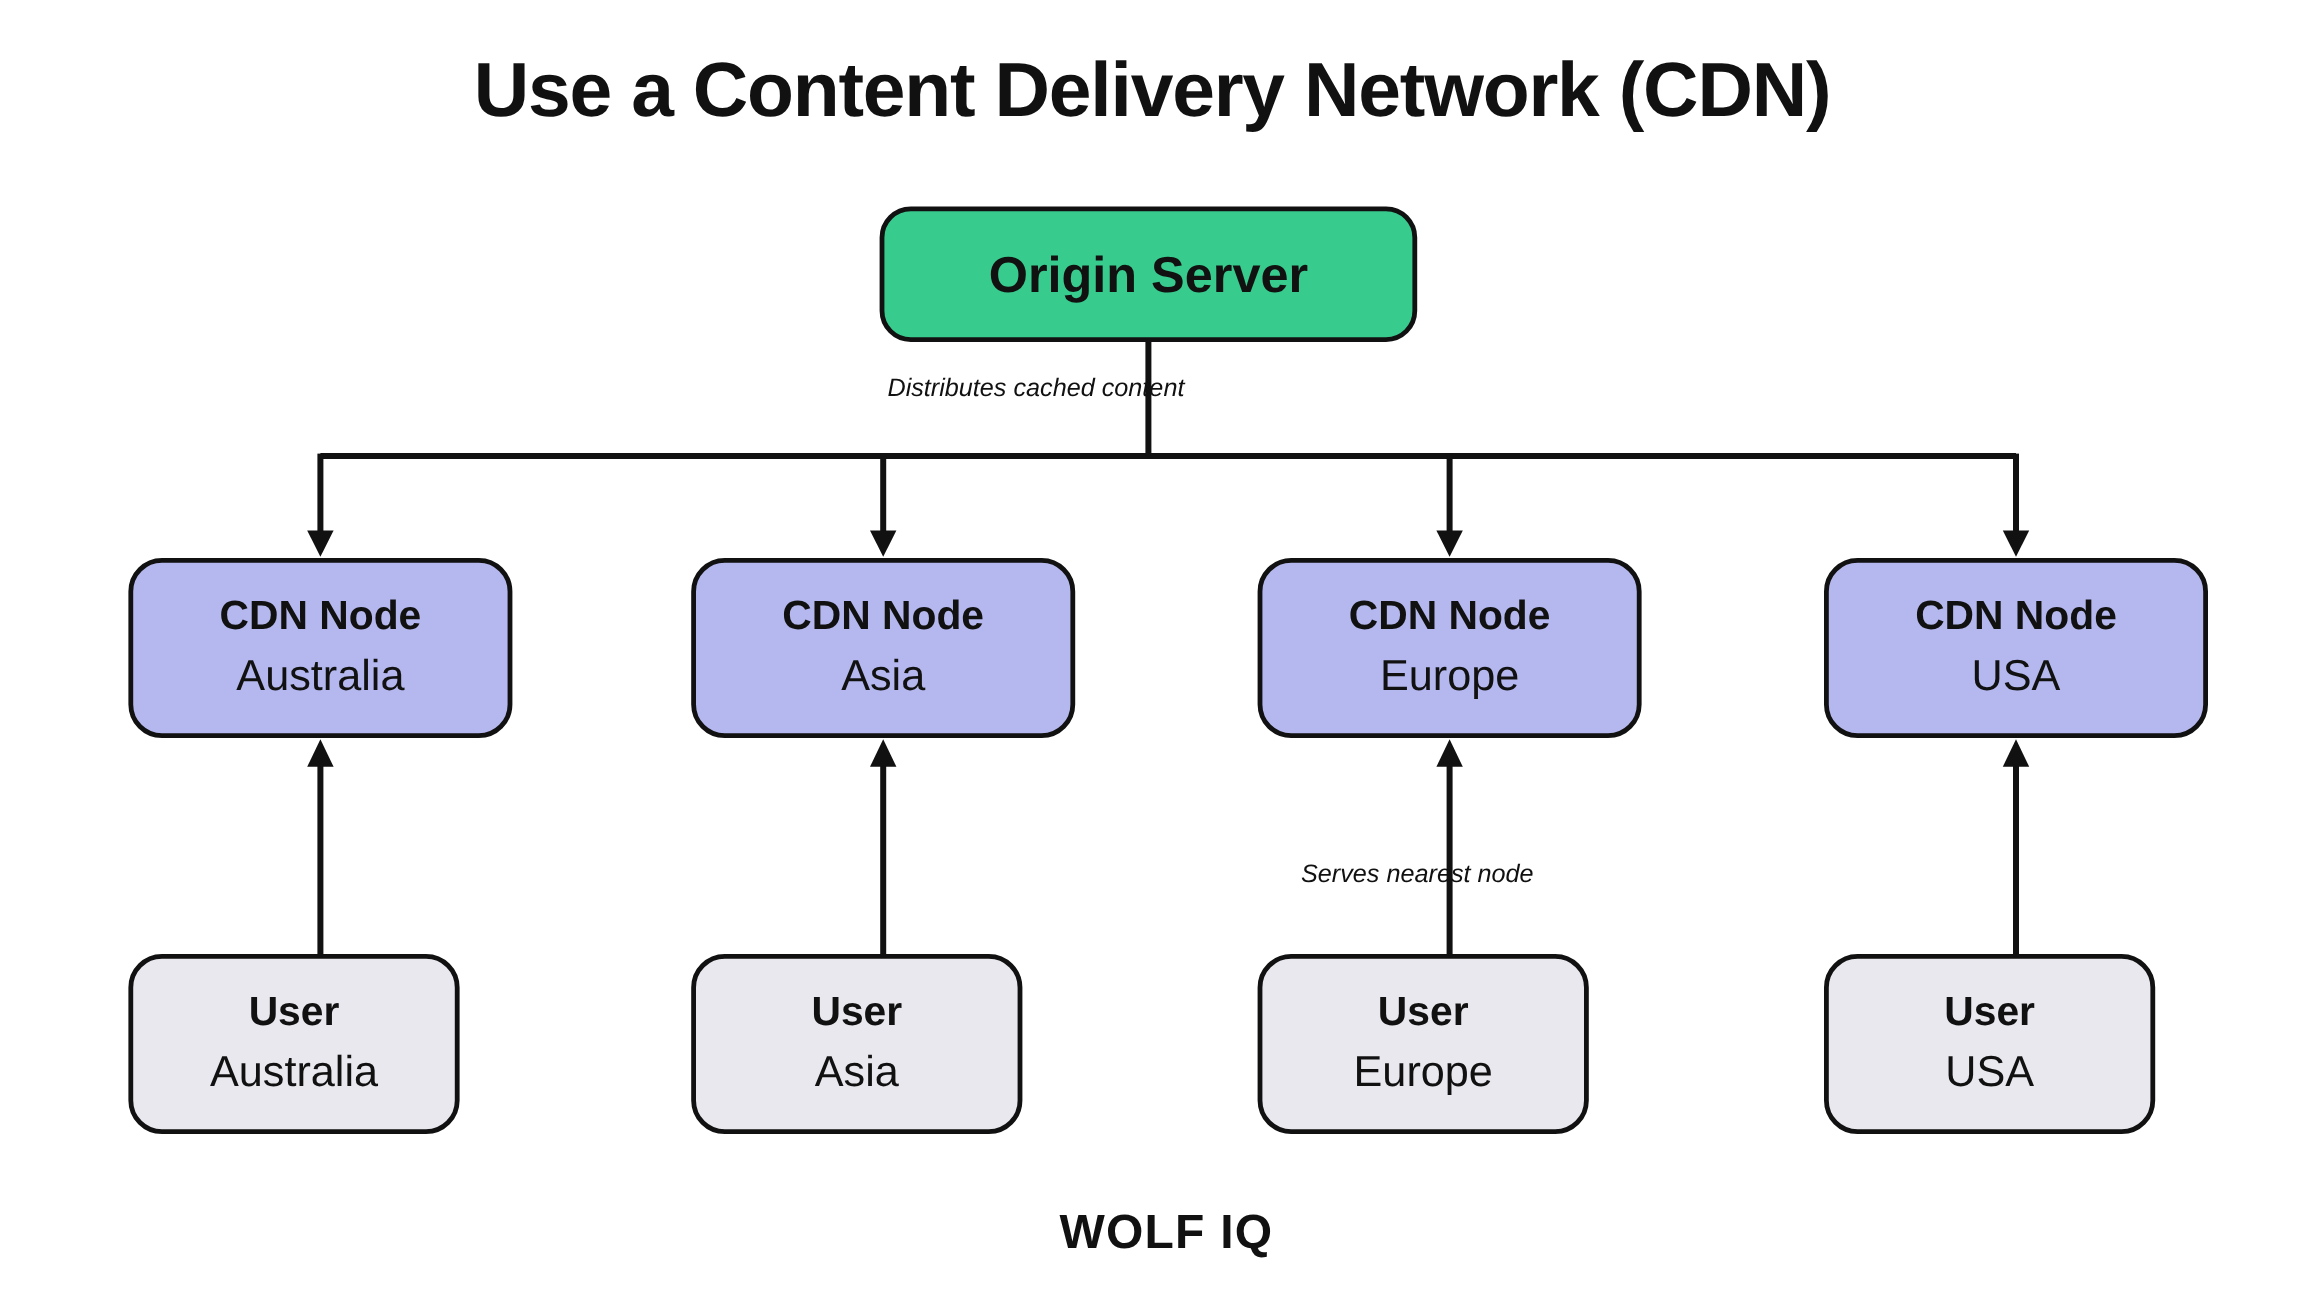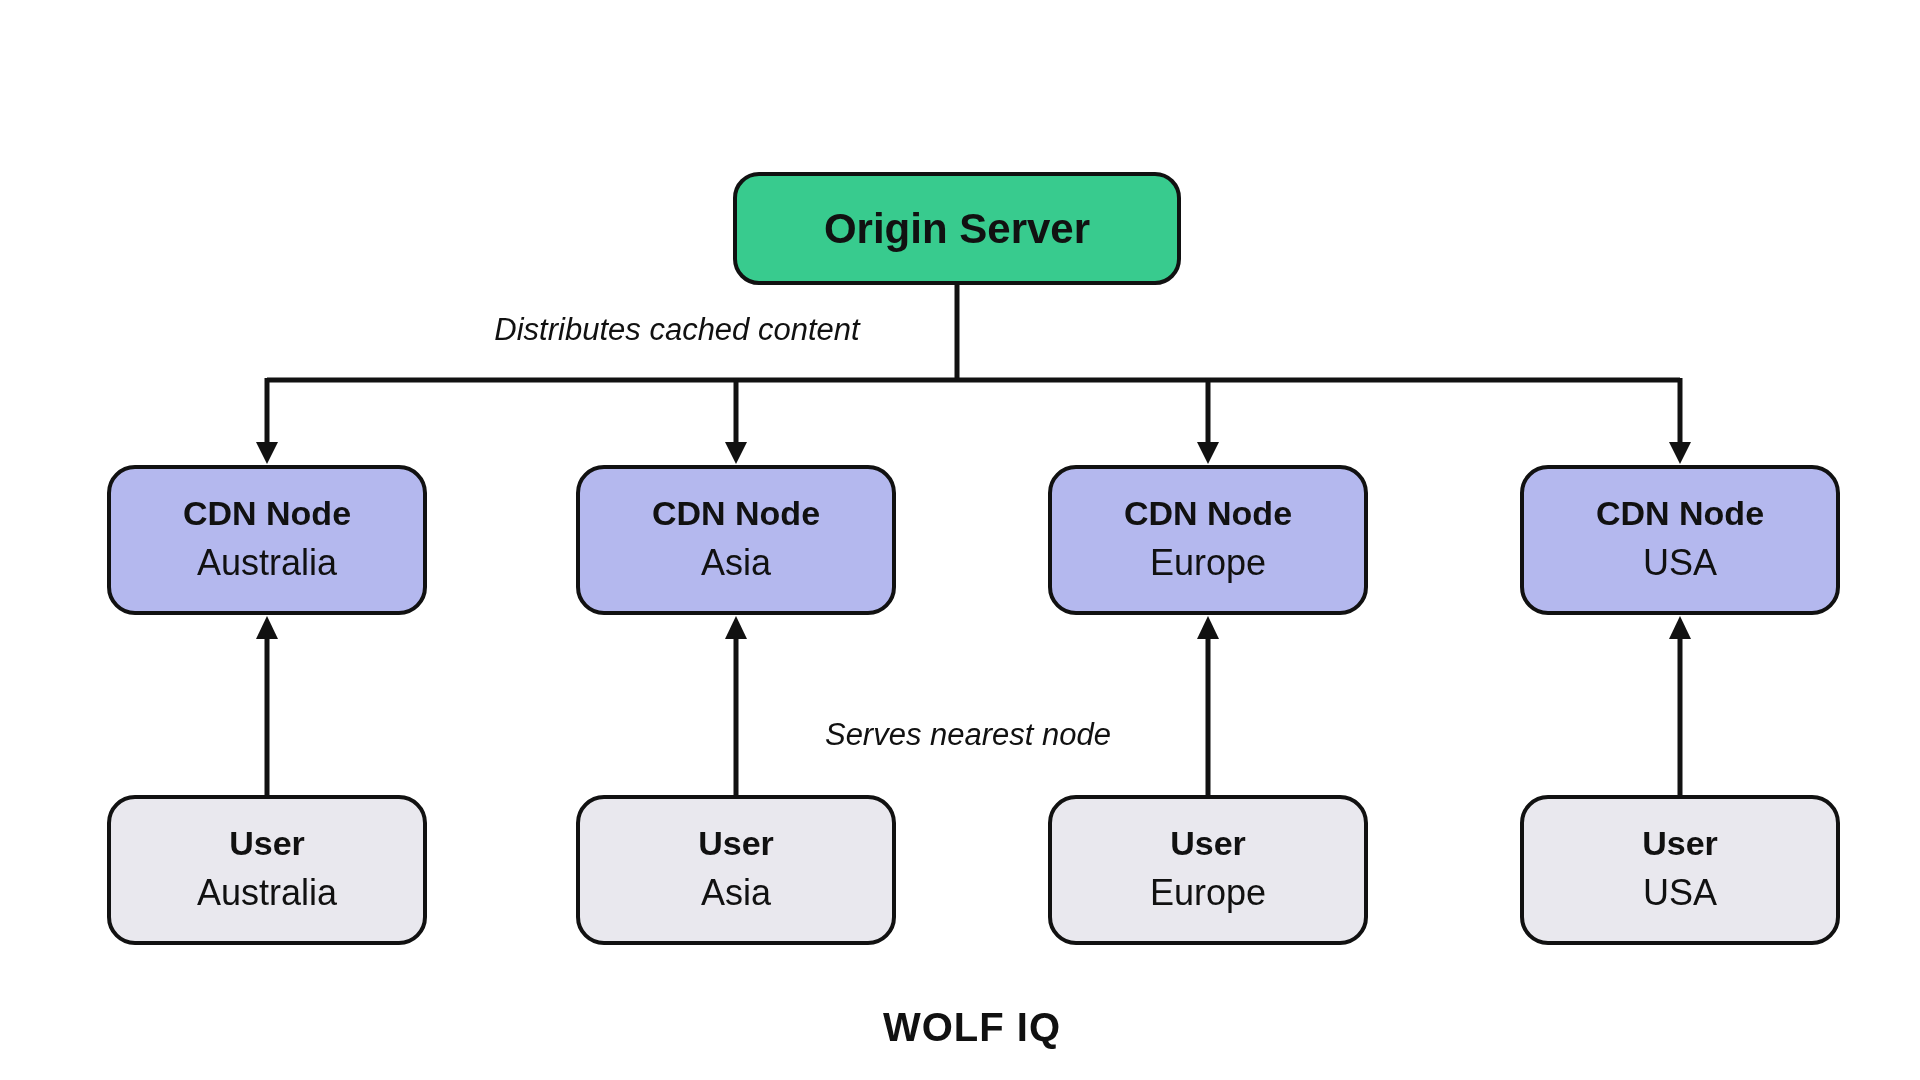--- a/index.html
+++ b/index.html
@@ -50,21 +50,21 @@
     border-radius: 26px;
   }
 
   .origin-label {
     font-size: 42px;
     font-weight: 800;
     color: var(--text, #111111);
   }
 
   .cdn-box  { background: var(--cdn-fill, #B4B8EE); top: 465px; width: 320px; height: 150px; }
-  .user-box { background: var(--user-fill, #E9E8EE); top: 795px; width: 320px; height: 150px; }
+  .user-box { background: var(--user-fill, #E9E8EE); top: 795px; width: 276px; height: 150px; }
 
   .col-0 { left: 107px; }
   .col-1 { left: 576px; }
   .col-2 { left: 1048px; }
   .col-3 { left: 1520px; }
 
   .node-title {
     font-size: 34px;
     font-weight: 800;
     line-height: 1.2;
@@ -75,22 +75,22 @@
     font-size: 36px;
     font-weight: 400;
     line-height: 1.3;
     margin-top: 6px;
     color: var(--text, #111111);
   }
 
   .edge-label {
     position: absolute;
     width: 620px;
-    text-align: center;
-    font-size: 31px;
+    text-align: right;
+    font-size: 21px;
     font-style: italic;
     font-weight: 400;
     color: var(--text, #111111);
   }
 
   .edge-label-distributes { left: 367px; top: 312px; }
   .edge-label-serves     { left: 658px; top: 692px; margin-top: 25px; }
 
   .connectors {
     position: absolute;
@@ -121,20 +121,21 @@
     font-weight: 900;
     letter-spacing: 1px;
     color: var(--text, #111111);
   }
 </style>
 </head>
 <body>
 
 <div class="canvas">
 
+  <h1 class="page-title">Use a Content Delivery Network (CDN)</h1>
 
   <svg class="connectors" viewBox="0 0 1920 1080" xmlns="http://www.w3.org/2000/svg">
 
     <path class="line" d="M 957 283 L 957 380"></path>
 
     <path class="line" d="M 267 380 L 1680 380"></path>
 
     <path class="line" d="M 267 378 L 267 444"></path>
     <polygon class="arrowhead" points="256,442 278,442 267,464"></polygon>
     <path class="line" d="M 736 378 L 736 444"></path>

